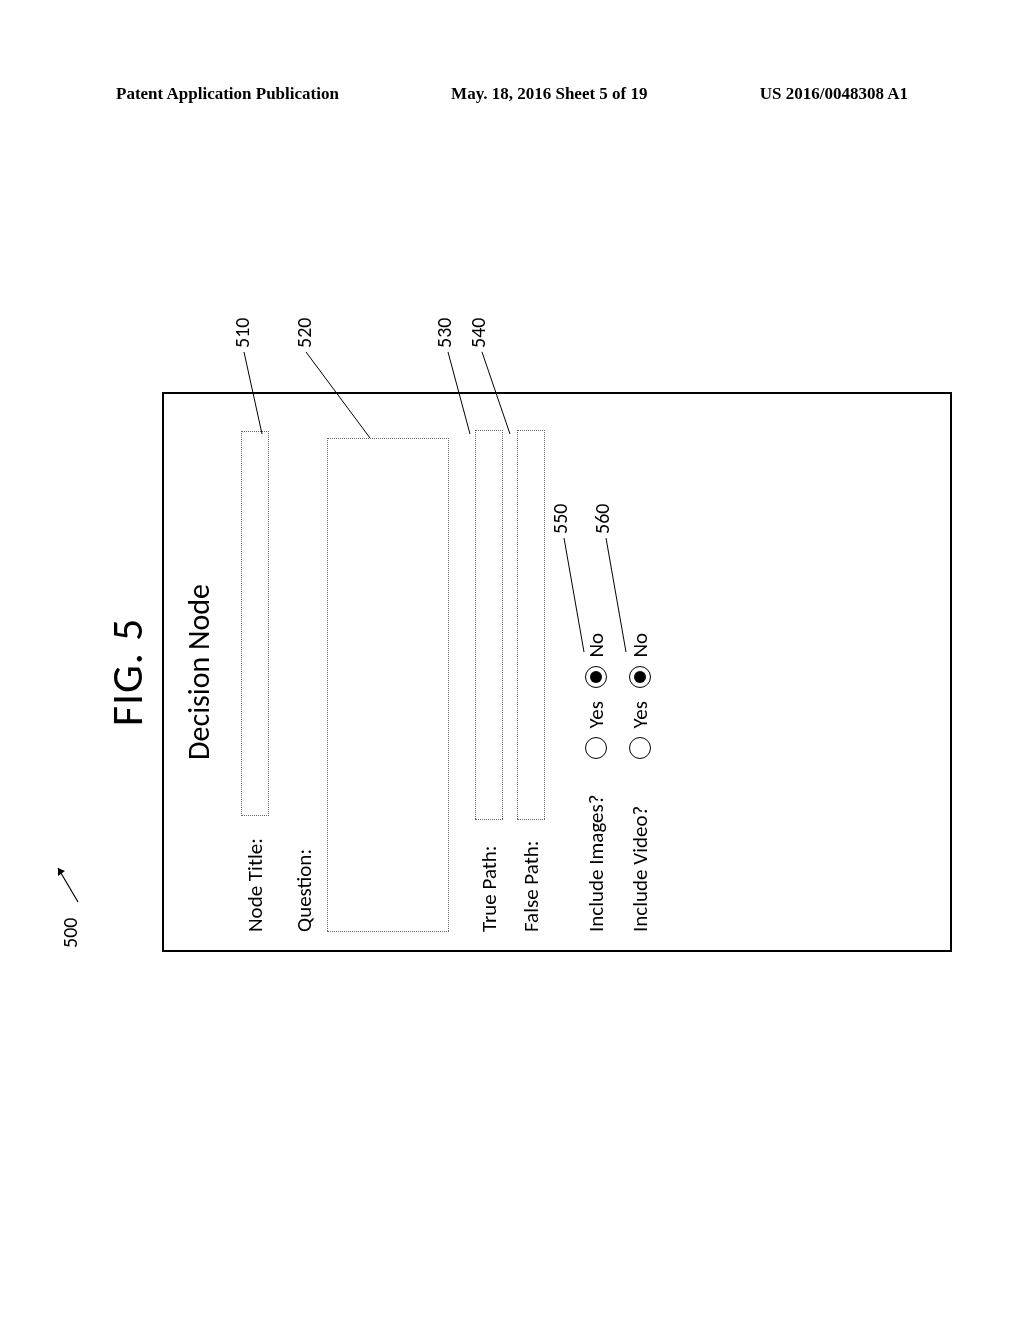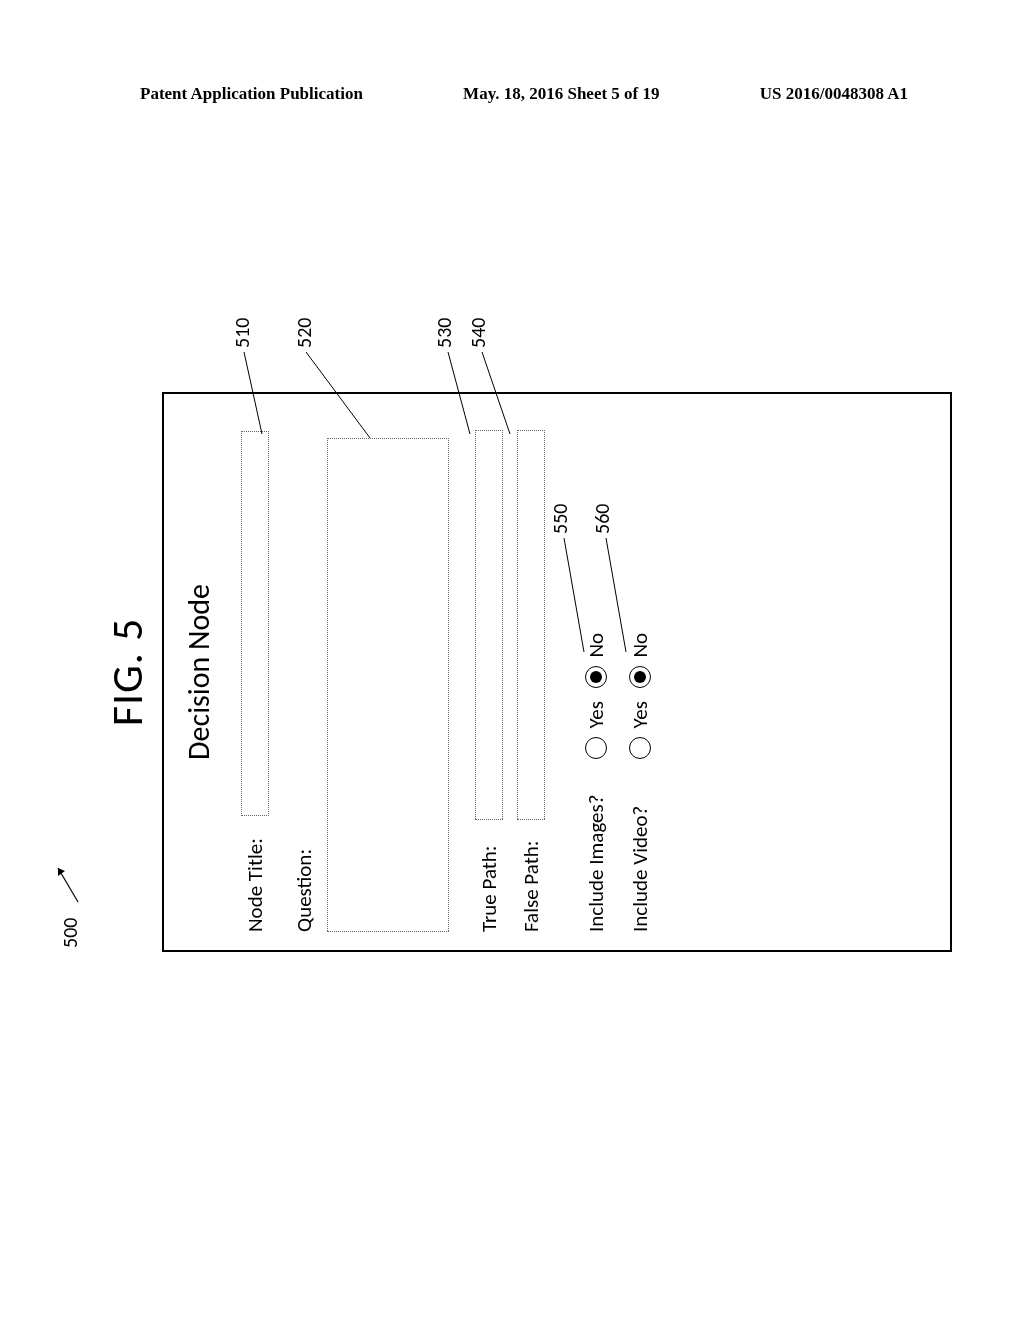--- a/index.html
+++ b/index.html
@@ -14,21 +14,20 @@
   }
   .header {
     position: absolute;
     top: 84px;
     left: 116px;
     right: 116px;
     display: flex;
     justify-content: space-between;
     font-size: 17px;
     font-weight: bold;
-    margin-left: 24px;
   }
   .header .left { }
   .header .center { text-align: center; }
   .header .right { text-align: right; }
 
   .figure-wrap {
     position: absolute;
     left: 232px;
     top: 212px;
     width: 560px;

